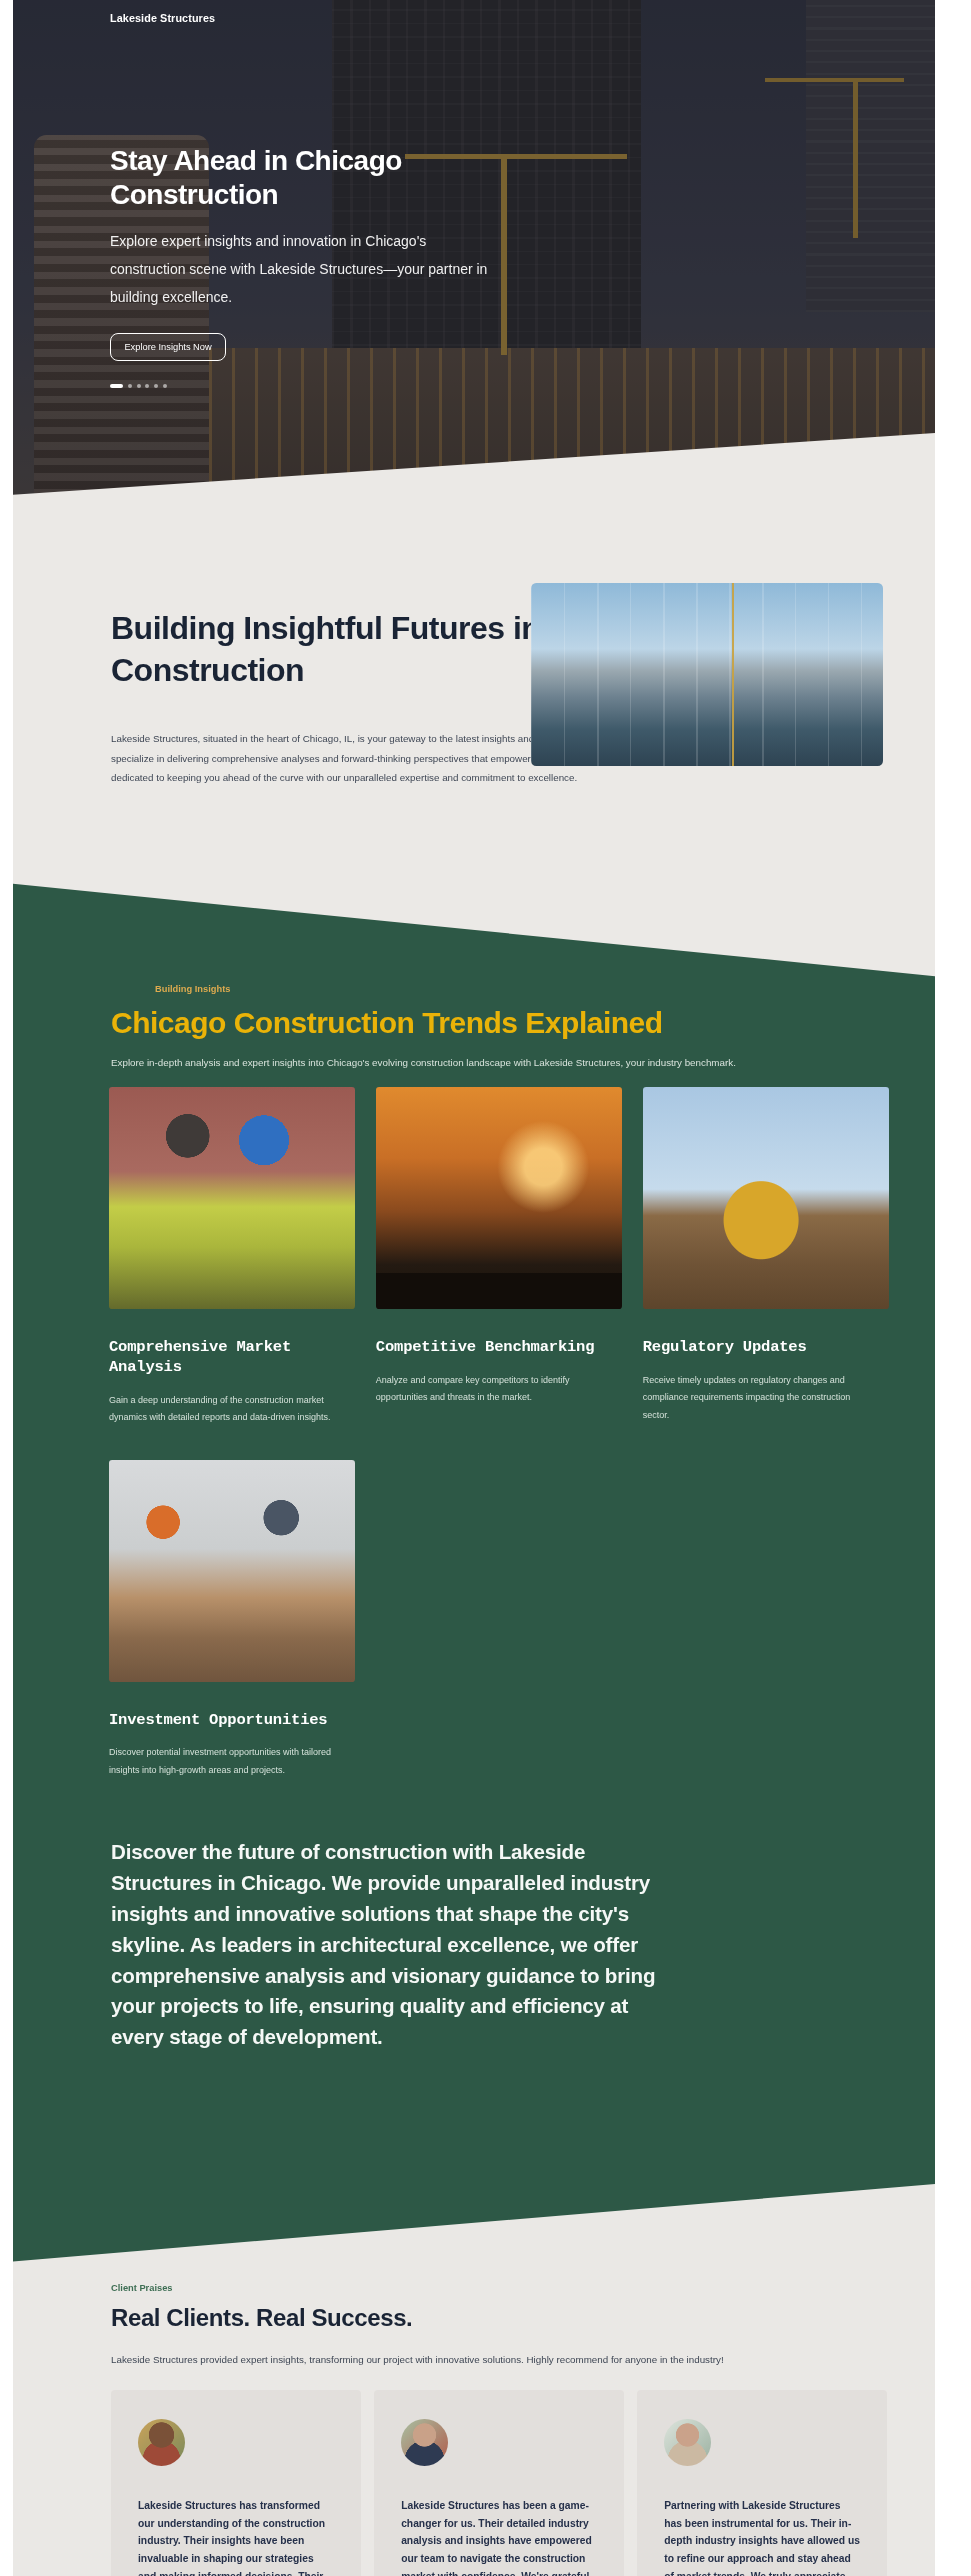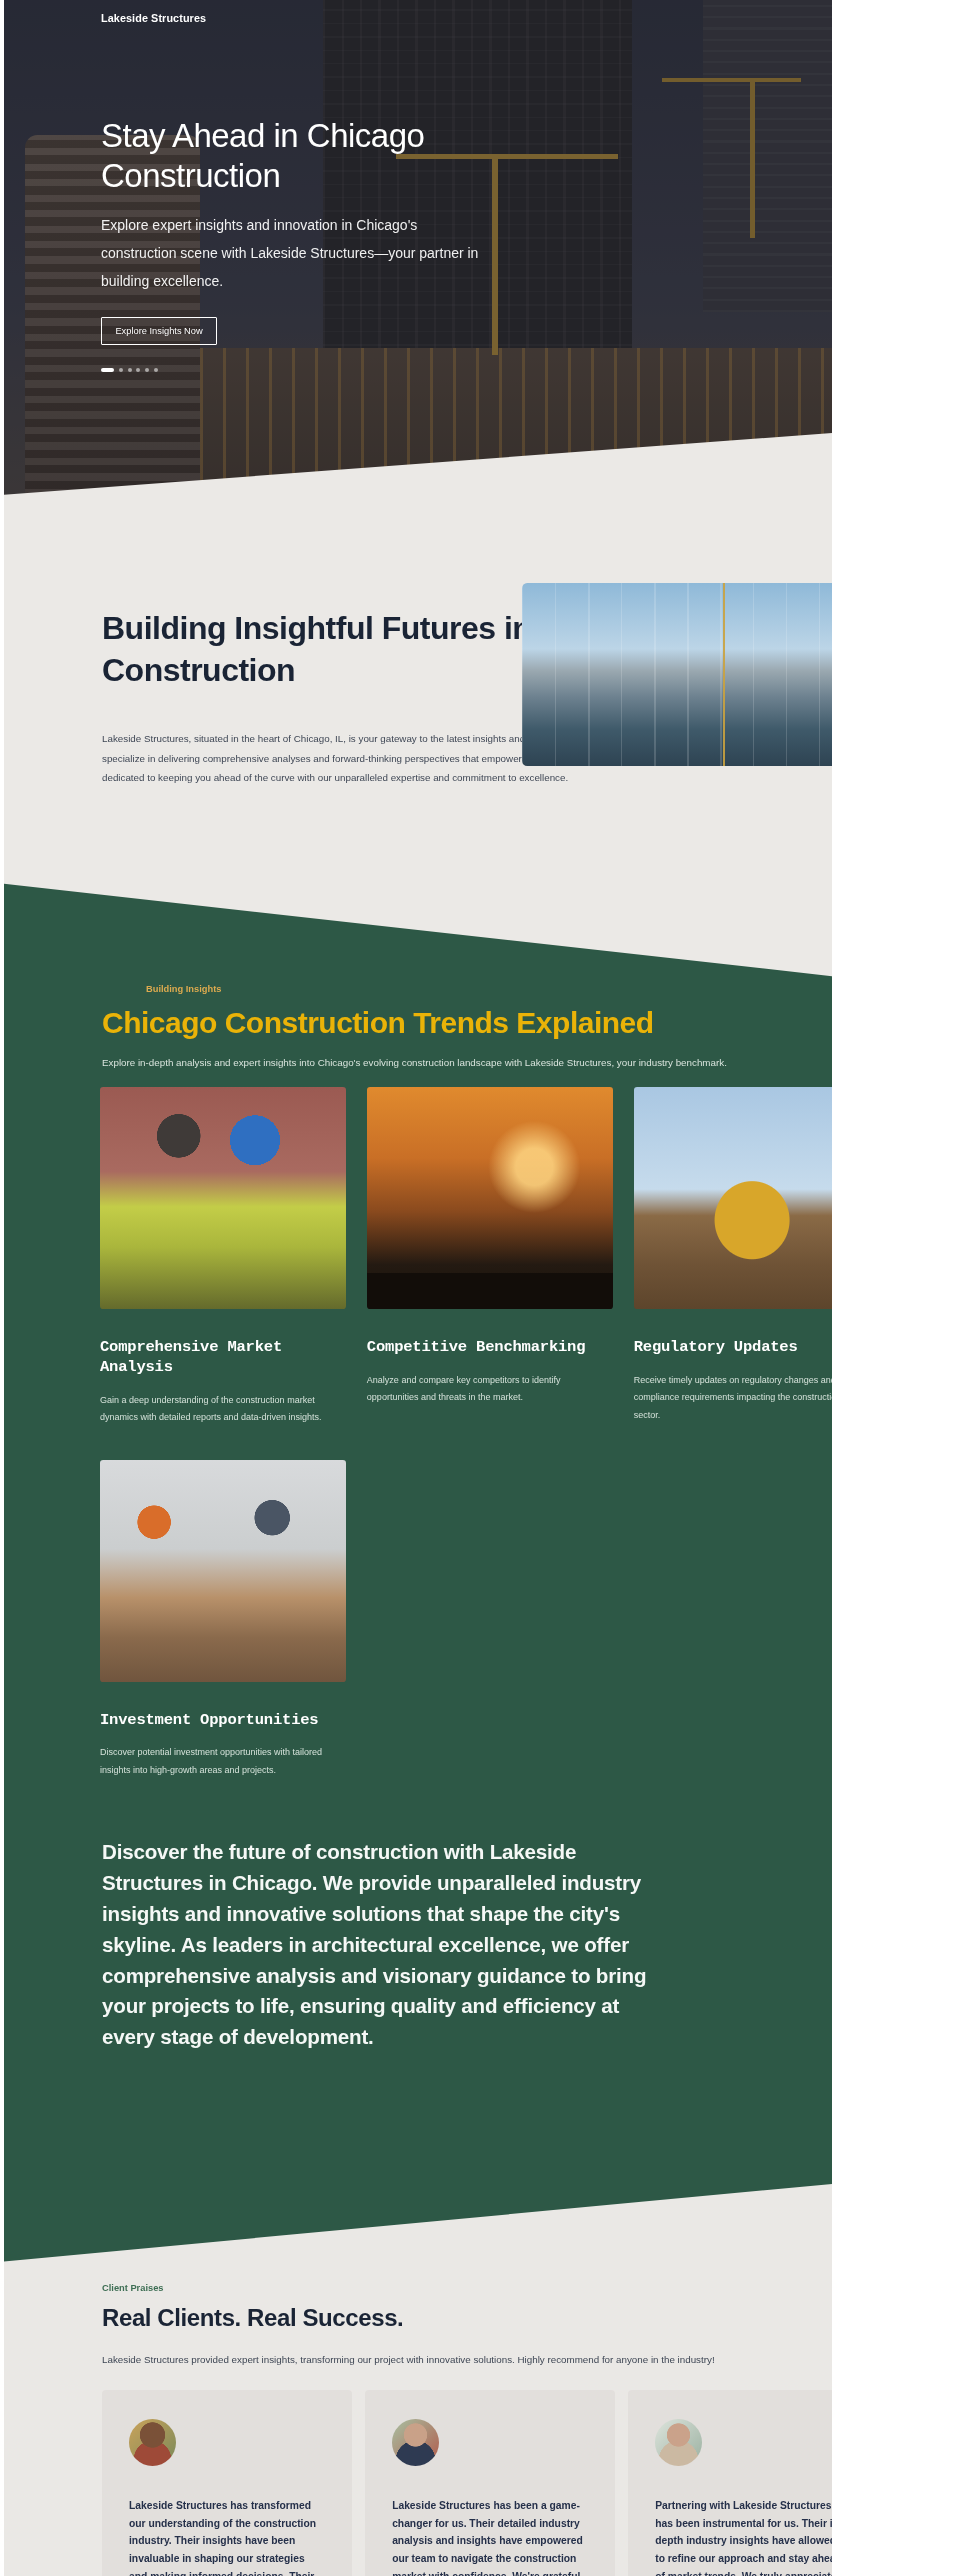--- a/index.html
+++ b/index.html
@@ -1,18 +1,18 @@
 <!DOCTYPE html>
 <html style="font-size:8.2px"><head>
 <meta charset="utf-8">
 <style>
   * { margin:0; padding:0; box-sizing:border-box; }
   body { background:#fff; font-family:"Liberation Sans", sans-serif; }
   .page { position:relative; width:972px; height:4053px; overflow:hidden; background:#fff; }
-  section { position:absolute; left:4px; width:828px; }
+  section { position:absolute; left:13px; width:922px; }
 
   
   .hero { top:0; height:520px; background:#2c3547; overflow:hidden; }
   .hb { position:absolute; }
   .hb-sky { inset:0; background:linear-gradient(180deg,#2c3547 0%,#3c4254 58%,#55504b 100%); }
   .hb-marina { left:20.6px; bottom:0; width:175px; height:74%;
     background:repeating-linear-gradient(0deg, rgba(20,15,10,.30) 0 8.2px, rgba(255,255,255,.08) 8.2px 15.5px), linear-gradient(180deg,#6e6157,#4e443d);
     border-radius:12.4px 12.4px 0 0; }
   .hb-tower { left:319px; top:0; width:309px; height:100%;
     background:repeating-linear-gradient(90deg, rgba(255,255,255,.055) 0 2.1px, transparent 2.1px 18.5px),
@@ -21,23 +21,23 @@
   .hb-site { left:196px; right:0; bottom:0; height:33%;
     background:repeating-linear-gradient(90deg, rgba(232,172,72,.38) 0 2.6px, transparent 2.6px 23px),
                linear-gradient(180deg,#5c5044,#463c33); }
   .hb-crane-arm1 { left:392px; top:154px; width:222px; height:4.6px; background:#c9a23f; }
   .hb-crane-mast1 { left:488px; top:154px; width:5.7px; height:201px; background:#c9a23f; }
   .hb-crane-arm2 { right:31px; top:78px; width:139px; height:4.1px; background:#bf9838; }
   .hb-crane-mast2 { right:77px; top:78px; width:4.6px; height:160px; background:#bf9838; }
   .hb-overlay { inset:0; background:rgba(33,30,34,.48); }
   .hero-content { position:relative; z-index:2; padding-left:97px; }
   .logo { padding-top:12.4px; font-size:10.8px; font-weight:700; color:#fff; letter-spacing:0.1px; }
-  .hero-title { margin-top:92px; width:422px; font-size:33px; line-height:1.2; font-weight:400; color:#fff; letter-spacing:-0.5px; }
+  .hero-title { margin-top:120px; width:422px; font-size:28px; line-height:1.2; font-weight:700; color:#fff; letter-spacing:-0.5px; }
   .hero-sub { margin-top:15.5px; width:381px; font-size:14px; line-height:2.0; color:rgba(255,255,255,.93); }
-  .hero-btn { margin-top:21.6px; display:inline-block; background:transparent; border:0.8px solid #fff; border-radius:1px;
+  .hero-btn { margin-top:21.6px; display:inline-block; background:transparent; border:0.8px solid #fff; border-radius:8px;
     color:#fff; font-size:9.3px; font-family:"Liberation Sans",sans-serif; padding:8.2px 13.4px; cursor:pointer; }
   .hero-dots { margin-top:23px; display:flex; align-items:center; }
   .dot { width:4.1px; height:4.1px; border-radius:2.1px; background:rgba(255,255,255,.55); margin-right:4.6px; display:inline-block; cursor:pointer; }
   .dot.active { width:13.4px; background:#fff; }
 
   
   .about { top:428px; height:551px; background:#ebe9e6; clip-path:polygon(0 12.1%, 100% .9%, 100% 100%, 0 100%); }
   .about-h2 { position:absolute; left:98px; top:180px; width:556px; font-size:32px; line-height:1.3; font-weight:700; color:#1a2435; letter-spacing:-0.5px; }
   .about-p { position:absolute; left:98px; top:301px; width:675px; font-size:9.8px; line-height:2.0; color:#3f4755; }
   .about-photo { position:absolute; left:518px; top:155px; width:352px; height:183px; border-radius:5.2px; overflow:hidden;

